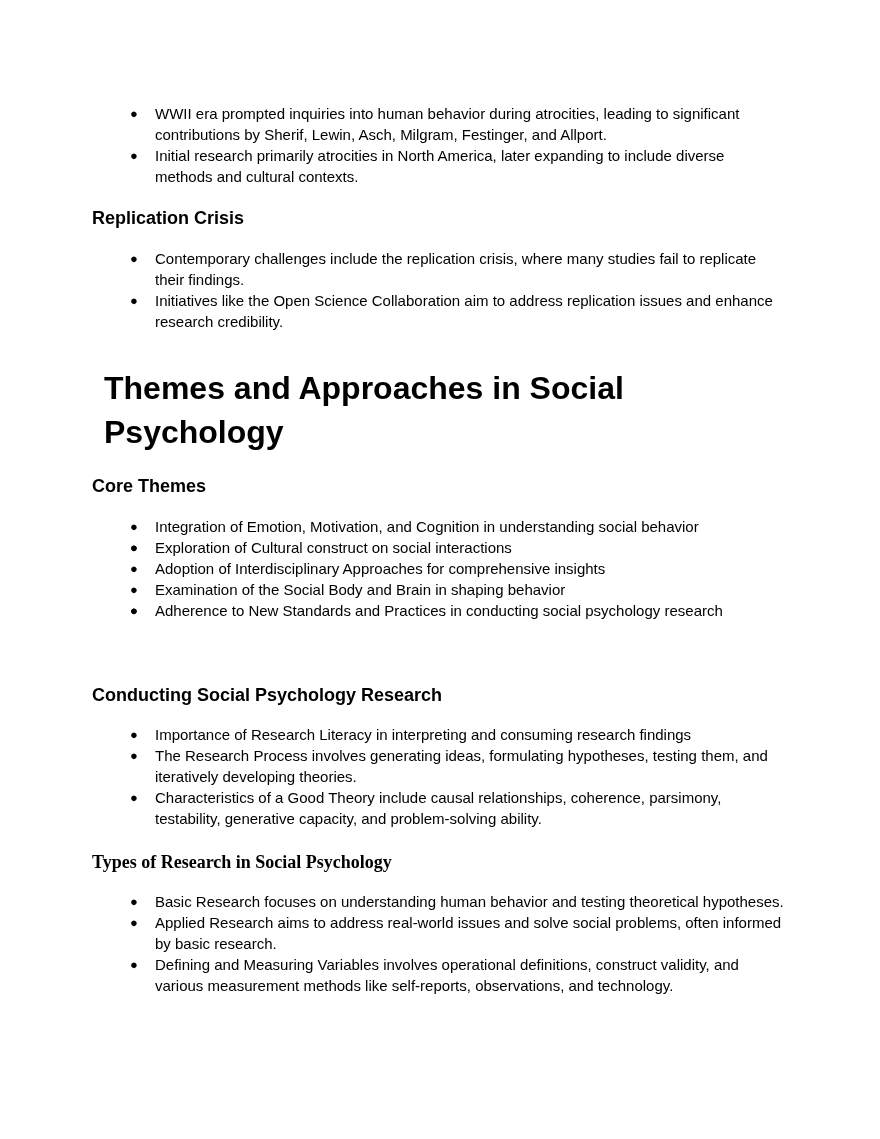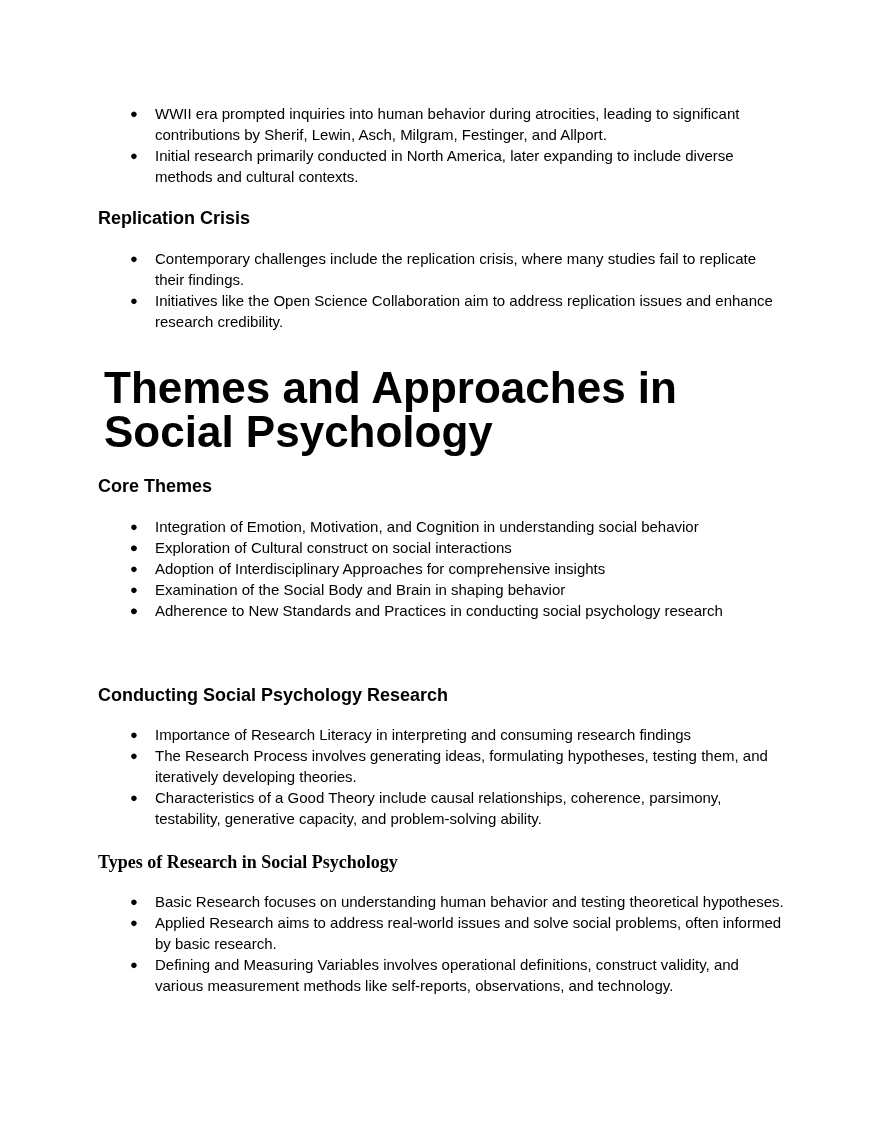--- a/index.html
+++ b/index.html
@@ -1,32 +1,32 @@
 <!DOCTYPE html>
 <html><head>
 <meta charset="utf-8">
 <style>
   html, body { margin: 0; padding: 0; background: #ffffff; }
   body { width: 880px; height: 1139px; position: relative; overflow: hidden;
          font-family: "Liberation Sans", sans-serif; color: #000; }
   .page { position: absolute; left: 0; top: 0; width: 880px; height: 1139px; background: #fff; }
-  .h1 { position: absolute; left: 104px; font-size: 44px; font-weight: bold; line-height: 44px; margin: 0; width: 620px; }
-  .h2 { position: absolute; left: 98px; font-size: 18px; font-weight: bold; line-height: 22px; margin: 0; }
+  .h1 { position: absolute; left: 104px; font-size: 32px; font-weight: bold; line-height: 44px; margin: 0; width: 620px; }
+  .h2 { position: absolute; left: 92px; font-size: 18px; font-weight: bold; line-height: 22px; margin: 0; }
   .ul { position: absolute; left: 104px; width: 680px; margin: 0; padding: 0; list-style: none; }
   .li { position: relative; padding-left: 51px; font-size: 15px; line-height: 21px; }
   .bullet { position: absolute; left: 26px; top: 0; font-size: 13px; line-height: 21px; }
 </style>
 </head>
 <body>
 
 <div class="page">
 
   <ul class="ul" style="top:103px;">
     <li class="li"><span class="bullet">●</span><span>WWII era prompted inquiries into human behavior during atrocities, leading to significant contributions by Sherif, Lewin, Asch, Milgram, Festinger, and Allport.</span></li>
-    <li class="li"><span class="bullet">●</span><span>Initial research primarily conducted in North America, later expanding to include diverse methods and cultural contexts.</span></li>
+    <li class="li"><span class="bullet">●</span><span>Initial research primarily atrocities in North America, later expanding to include diverse methods and cultural contexts.</span></li>
   </ul>
 
   <h3 class="h2" style="top:207px;">Replication Crisis</h3>
   <ul class="ul" style="top:248px;">
     <li class="li"><span class="bullet">●</span><span>Contemporary challenges include the replication crisis, where many studies fail to replicate their findings.</span></li>
     <li class="li"><span class="bullet">●</span><span>Initiatives like the Open Science Collaboration aim to address replication issues and enhance research credibility.</span></li>
   </ul>
 
   <h1 class="h1" style="top:366px;">Themes and Approaches in Social Psychology</h1>
 

